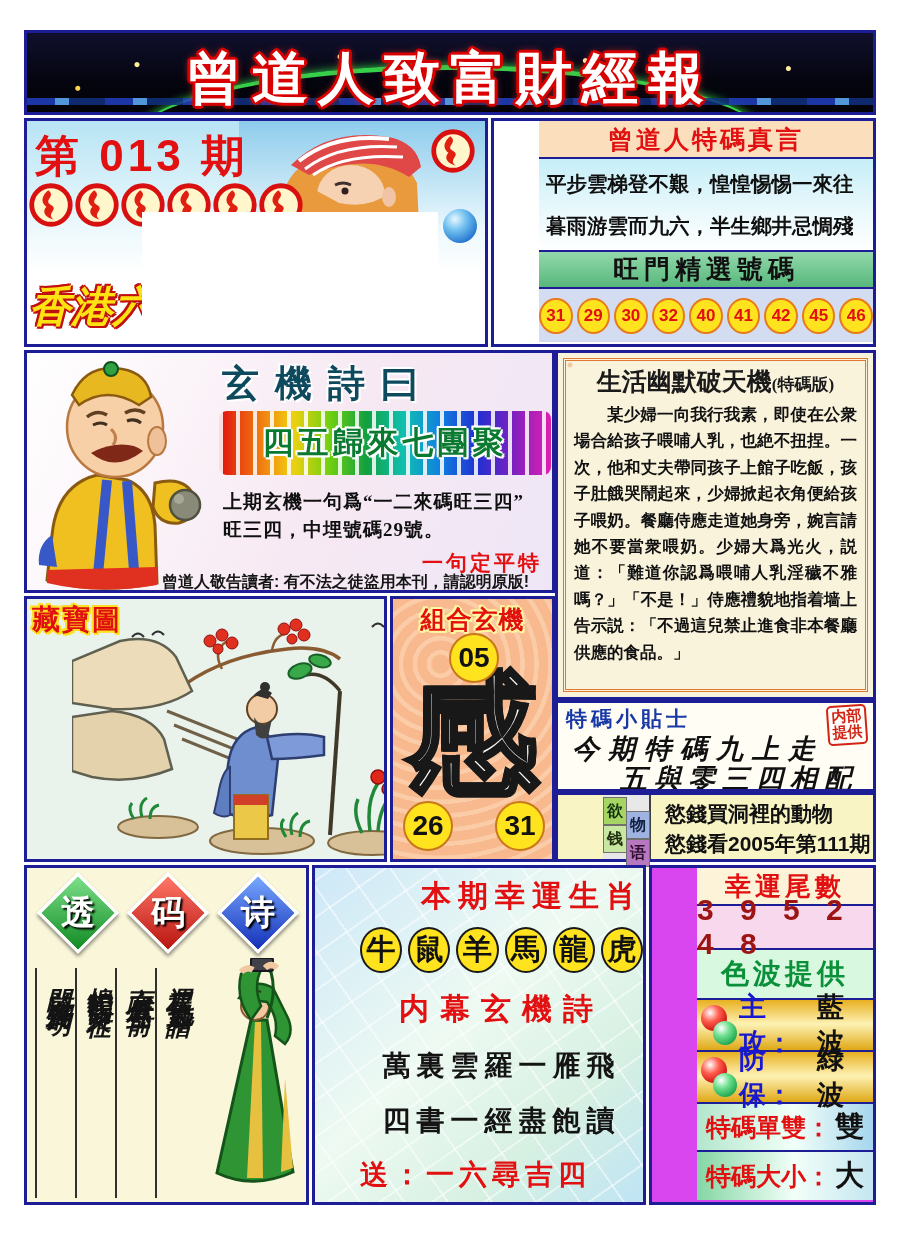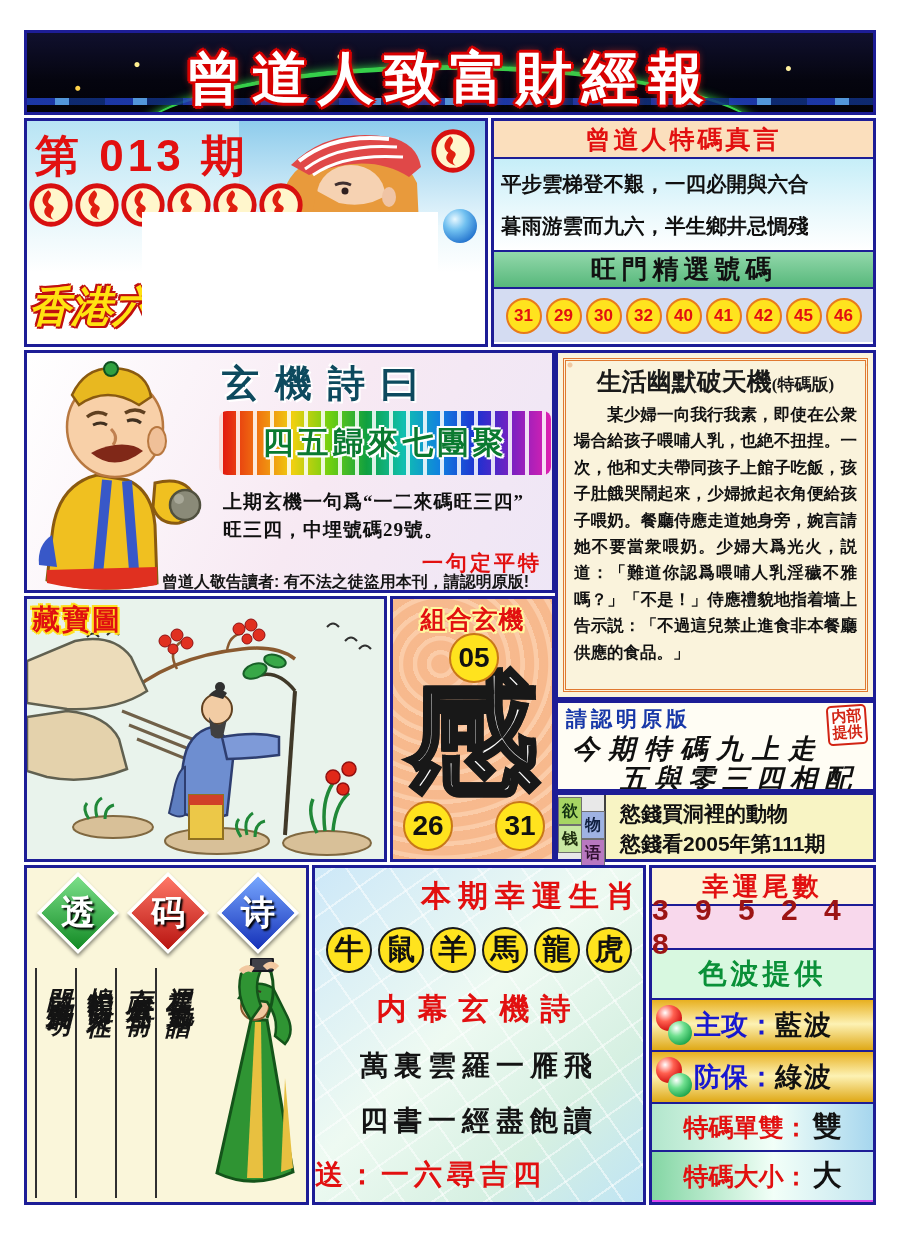--- a/index.html
+++ b/index.html
@@ -1,18 +1,18 @@
 <!DOCTYPE html>
 <html><head>
 <meta charset="utf-8">
 <style>
   * { box-sizing: border-box; margin: 0; padding: 0; }
   html,body { width:900px; height:1236px; background:#ffffff; font-family:"Liberation Sans","DejaVu Sans",sans-serif; }
   .page { position:absolute; left:24px; top:30px; width:852px; height:1175px; }
-  .cell { position:absolute; border:3px solid #1d1d96; }
+  .cell { position:absolute; border:3px solid #1d1d96;padding-left:45px; }
 
   
   .masthead { left:0; top:0; width:852px; height:85px;
     background-color:#06050f;
     background-image:
       radial-gradient(circle at 6% 70%, #ffd24a 0 2px, transparent 3px),
       radial-gradient(circle at 13% 40%, #ffef90 0 2px, transparent 3px),
       radial-gradient(circle at 22% 80%, #ff9040 0 2px, transparent 3px),
       radial-gradient(circle at 37% 30%, #fff0a0 0 2px, transparent 3px),
       radial-gradient(circle at 52% 75%, #ffd040 0 2px, transparent 3px),
@@ -255,21 +255,21 @@
         <path d="M10.5 4 C15 7.5 7.5 9.5 12 12 C16.5 14.5 9 16.5 13.5 20 C8.5 18.8 7 15.5 9.5 13 C5.5 10 8 6 10.5 4 Z" fill="#e02010"></path>
       </svg>
     <div class="blue-ball"></div>
     <div class="hk-text">香港六</div>
     <div class="white-cover"></div>
   </div>
 
   <div class="cell mantra-panel">
     <div class="mantra-title">曾道人特碼真言</div>
     <div class="mantra-body">
-      <div class="mantra-line">平步雲梯登不艱，一四必開與六合</div>
+      <div class="mantra-line">平步雲梯登不艱，惶惶惕惕一來往</div>
       <div class="mantra-line">暮雨游雲而九六，半生鄉井忌惆殘</div>
     </div>
     <div class="hot-banner">旺門精選號碼</div>
     <div class="hot-row">
       <div class="num-circle">31</div>
       <div class="num-circle">29</div>
       <div class="num-circle">30</div>
       <div class="num-circle">32</div>
       <div class="num-circle">40</div>
       <div class="num-circle">41</div>
@@ -312,21 +312,21 @@
   <div class="cell humor-panel">
     <div class="ornate">
       <div class="humor-title">
         <span>生活幽默破天機</span><span class="humor-suffix">(特碼版)</span>
       </div>
       <div class="humor-body">某少婦一向我行我素，即使在公衆場合給孩子喂哺人乳，也絶不扭捏。一次，他和丈夫帶同孩子上館子吃飯，孩子肚餓哭鬧起來，少婦掀起衣角便給孩子喂奶。餐廳侍應走道她身旁，婉言請她不要當衆喂奶。少婦大爲光火，説道：「難道你認爲喂哺人乳淫穢不雅嗎？」「不是！」侍應禮貌地指着墙上告示説：「不過這兒禁止進食非本餐廳供應的食品。」</div>
     </div>
   </div>
 
   <div class="cell tips-panel">
-    <div class="tips-title">請認明原版</div>
+    <div class="tips-title">特碼小貼士</div>
     <div class="stamp">
       <div>内部</div>
       <div>提供</div>
     </div>
     <div class="tips-line1">今期特碼九上走</div>
     <div class="tips-line2">五與零三四相配</div>
   </div>
 
   <div class="cell motto-panel">
     <div class="motto-label">

